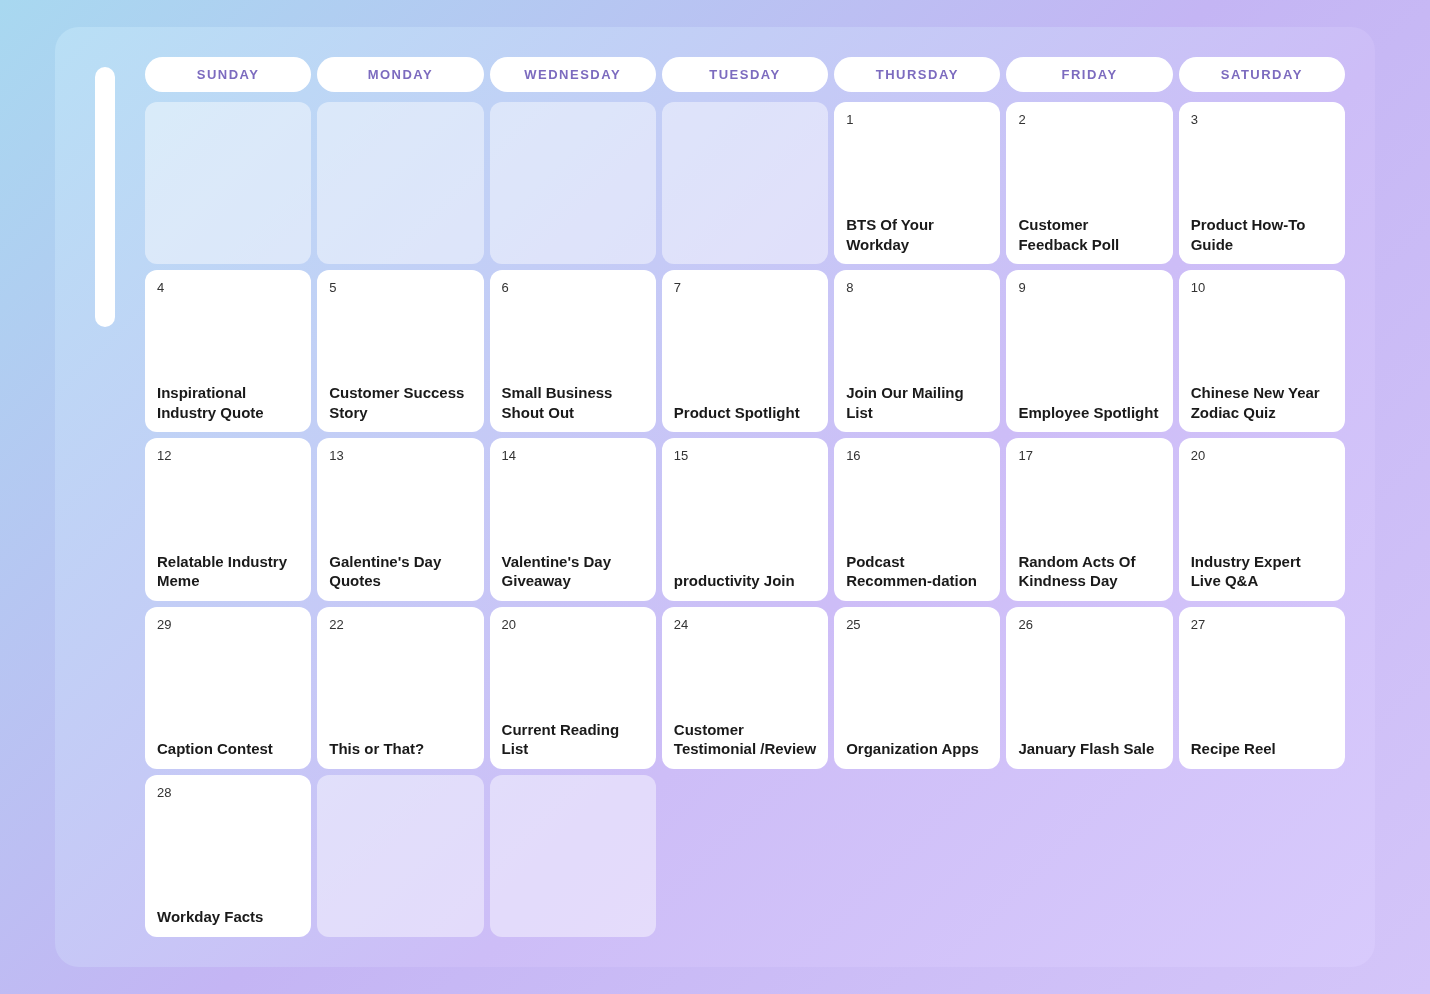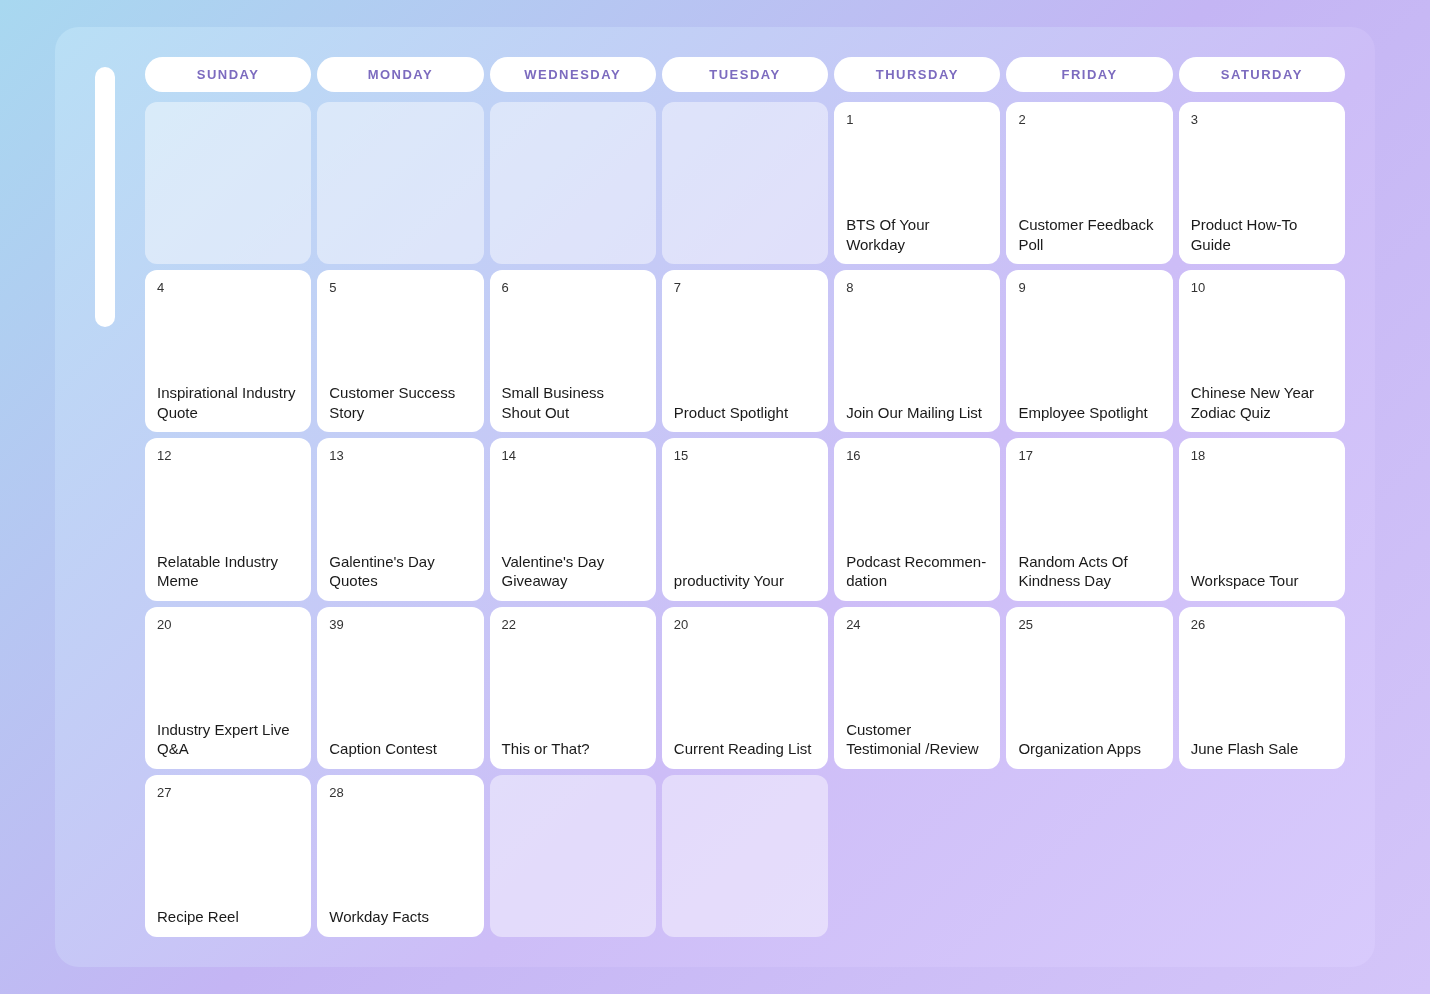--- a/index.html
+++ b/index.html
@@ -112,21 +112,21 @@
 
     .cell-date {
       font-size: 13px;
       color: #333;
       font-weight: 400;
       margin-bottom: 8px;
     }
 
     .cell-content {
       font-size: 15px;
-      font-weight: 400;
+      font-weight: 700;
       color: #1a1a1a;
       line-height: 1.3;
       margin-top: auto;
     }
   </style>
 </head>
 <body>
 
 <div class="calendar-container">
   <div class="side-labels">
@@ -196,61 +196,57 @@
         <div class="calendar-cell">
           <div class="cell-date">13</div>
           <div class="cell-content">Galentine's Day Quotes</div>
         </div>
         <div class="calendar-cell">
           <div class="cell-date">14</div>
           <div class="cell-content">Valentine's Day Giveaway</div>
         </div>
         <div class="calendar-cell">
           <div class="cell-date">15</div>
-          <div class="cell-content">productivity Your</div>
+          <div class="cell-content">productivity Join</div>
         </div>
         <div class="calendar-cell">
           <div class="cell-date">16</div>
           <div class="cell-content">Podcast Recommen-dation</div>
         </div>
         <div class="calendar-cell">
           <div class="cell-date">17</div>
           <div class="cell-content">Random Acts Of Kindness Day</div>
         </div>
         <div class="calendar-cell">
-          <div class="cell-date">18</div>
-          <div class="cell-content">Workspace Tour</div>
-        </div>
-        <div class="calendar-cell">
           <div class="cell-date">20</div>
           <div class="cell-content">Industry Expert Live Q&amp;A</div>
         </div>
         <div class="calendar-cell">
-          <div class="cell-date">39</div>
+          <div class="cell-date">29</div>
           <div class="cell-content">Caption Contest</div>
         </div>
         <div class="calendar-cell">
           <div class="cell-date">22</div>
           <div class="cell-content">This or That?</div>
         </div>
         <div class="calendar-cell">
           <div class="cell-date">20</div>
           <div class="cell-content">Current Reading List</div>
         </div>
         <div class="calendar-cell">
           <div class="cell-date">24</div>
           <div class="cell-content">Customer Testimonial /Review</div>
         </div>
         <div class="calendar-cell">
           <div class="cell-date">25</div>
           <div class="cell-content">Organization Apps</div>
         </div>
         <div class="calendar-cell">
           <div class="cell-date">26</div>
-          <div class="cell-content">June Flash Sale</div>
+          <div class="cell-content">January Flash Sale</div>
         </div>
         <div class="calendar-cell">
           <div class="cell-date">27</div>
           <div class="cell-content">Recipe Reel</div>
         </div>
         <div class="calendar-cell">
           <div class="cell-date">28</div>
           <div class="cell-content">Workday Facts</div>
         </div>
         <div class="calendar-cell empty"></div>

